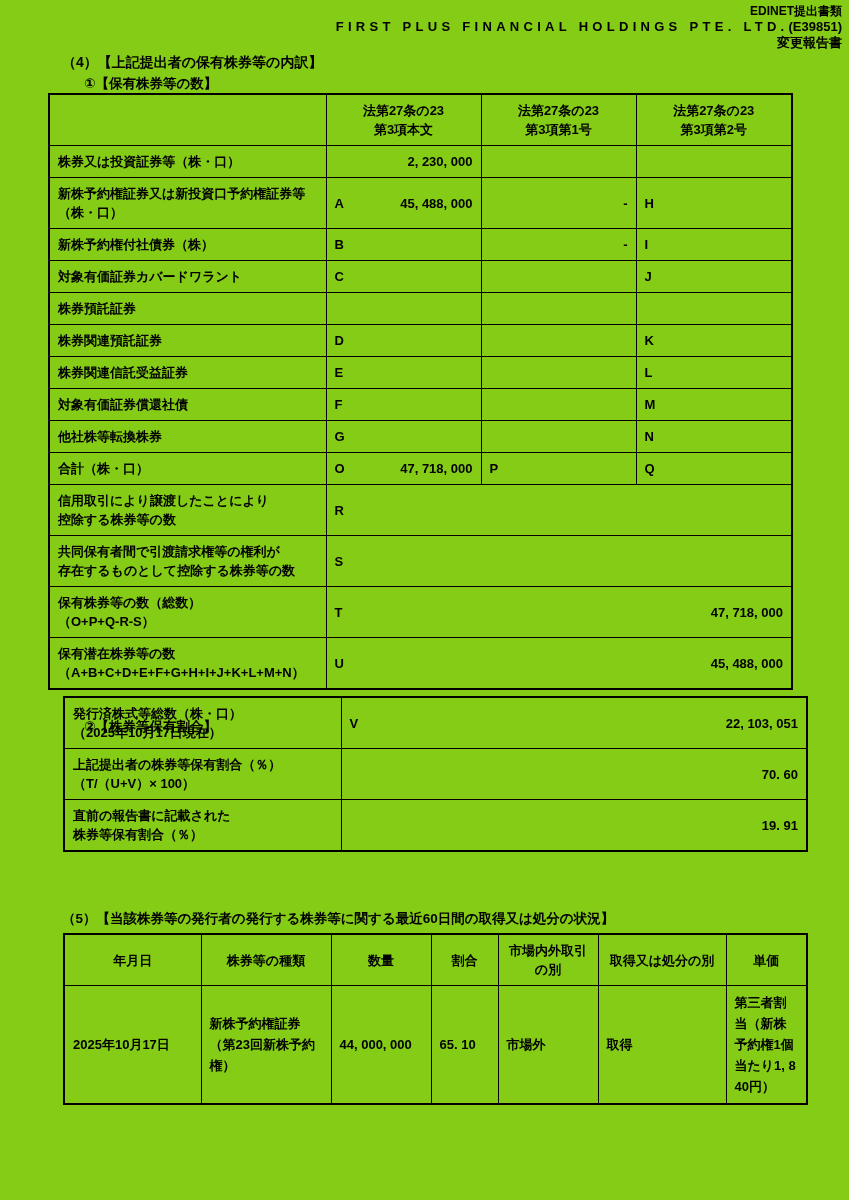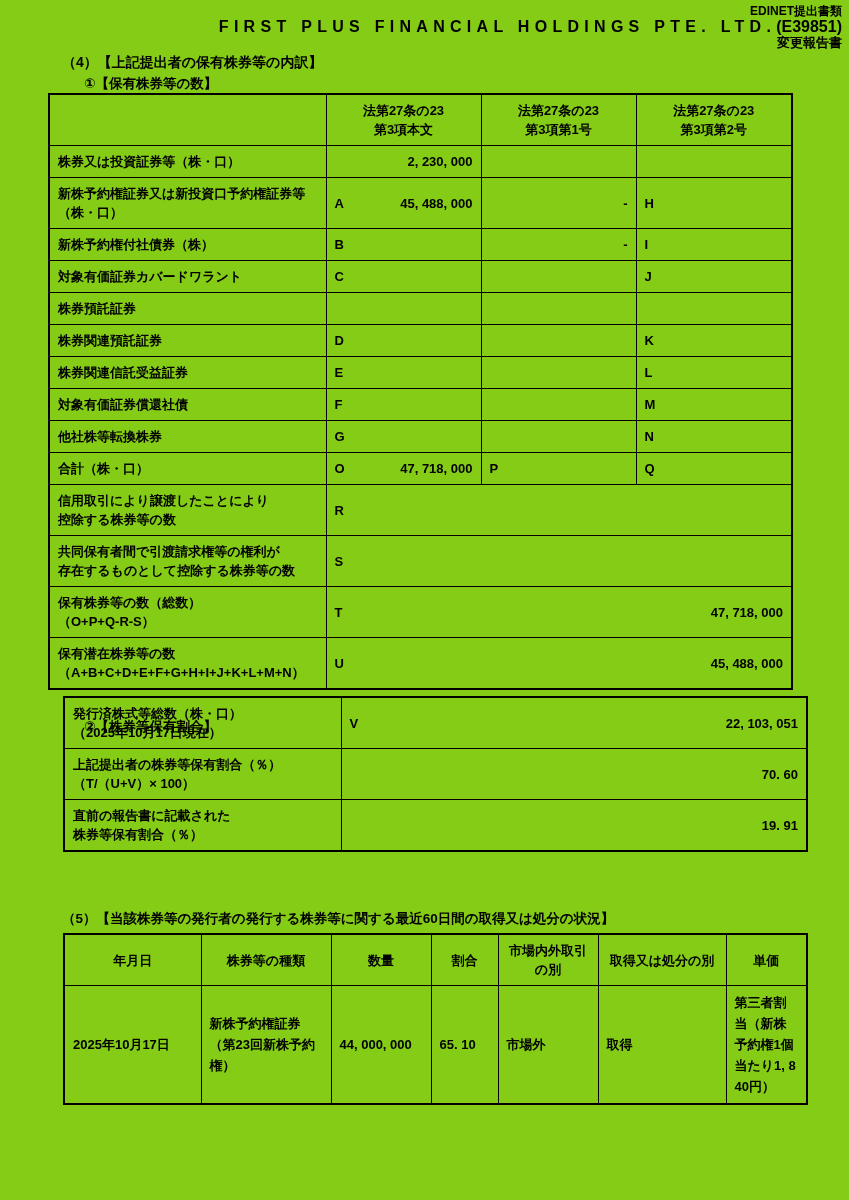--- a/index.html
+++ b/index.html
@@ -2,21 +2,21 @@
 <html><head>
 <meta charset="utf-8">
 <style>
   html,body{margin:0;padding:0;background:#fff;}
   .page{
     position:relative;width:849px;height:1200px;background:#84cc16;overflow:hidden;
     font-family:"Liberation Sans","DejaVu Sans",sans-serif;font-weight:bold;color:#000;
   }
   .doc-header{position:absolute;top:3px;left:0;right:7px;text-align:right;line-height:16px;}
   .doc-header .h1{font-size:12px;}
-  .doc-header .h2{font-size:16px;padding-left:12px;}
+  .doc-header .h2{font-size:13px;padding-left:12px;}
   .doc-header .h2 .company{letter-spacing:0.33em;}
   .doc-header .h3{font-size:13px;padding-left:23px;}
   .title-4{position:absolute;top:54px;left:62px;font-size:14px;}
   .title-s1{position:absolute;top:75px;left:84px;font-size:13.5px;text-align:center;}
   .title-s2{position:absolute;top:718px;left:84px;font-size:13.5px;}
   .title-5{position:absolute;top:910px;left:62px;font-size:13.5px;}
   table{border-collapse:collapse;table-layout:fixed;font-size:13px;border:2px solid #000;}
   td{border:1.5px solid #000;padding:6px 8px;line-height:19px;vertical-align:middle;font-weight:bold;word-break:break-all;}
   #t1{position:absolute;top:93px;left:48px;}
   #t2{position:absolute;top:696px;left:63px;}

